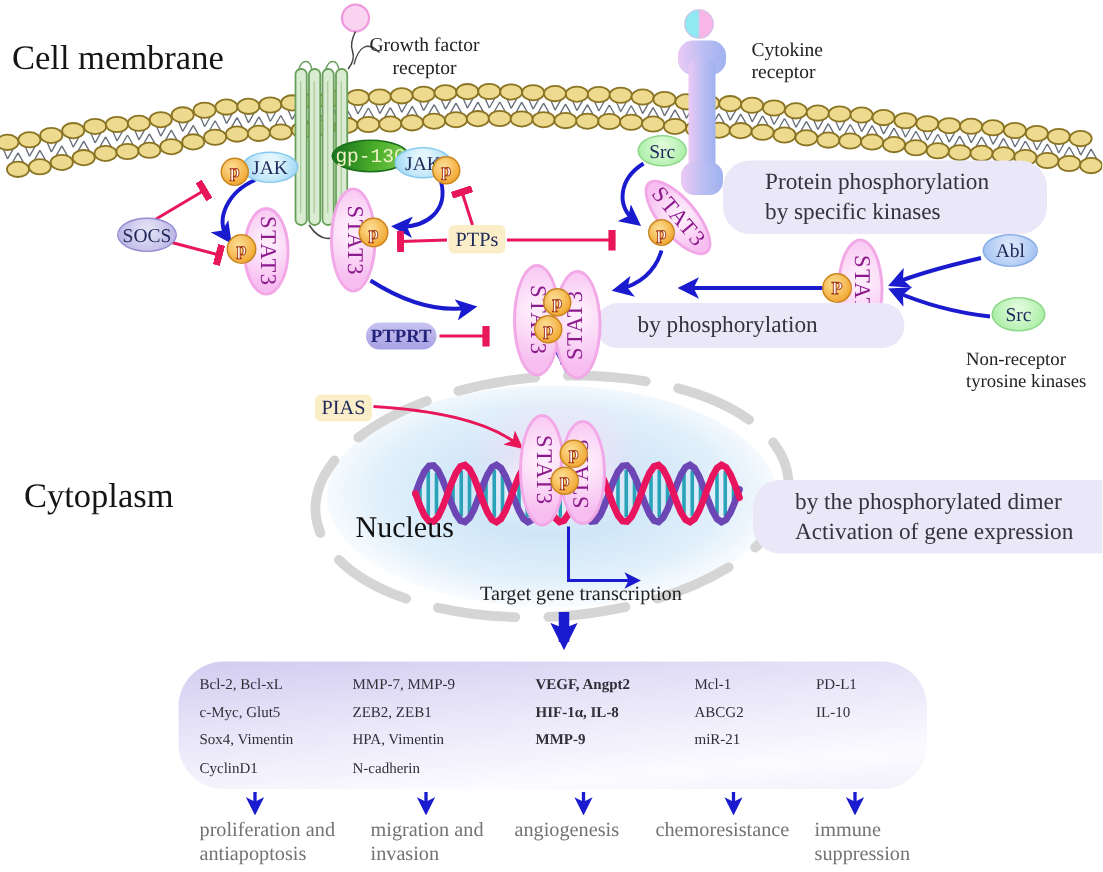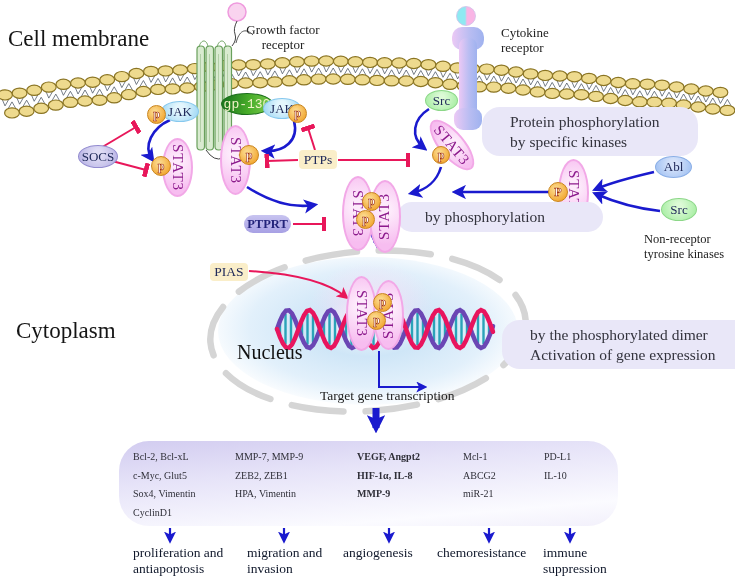--- a/index.html
+++ b/index.html
@@ -25,21 +25,21 @@
          background:radial-gradient(circle at 40% 35%, #fbd98c 10%, #f1a127 85%);
          border:1px solid #c9851d;color:#fff;font-size:12px;font-weight:bold;
          -webkit-text-stroke:0.6px #a03010;}
   .tanbox{background:#faeec9;border-radius:4px;display:flex;align-items:center;justify-content:center;
           font-size:13.5px;color:#202a5a;}
   .ptprt{background:linear-gradient(180deg,#c8c4f0,#a7a0e4);border-radius:9px;display:flex;align-items:center;
          justify-content:center;font-size:12.5px;font-weight:bold;color:#23237a;}
   .annot{background:#e9e7f8;border-radius:18px;padding:5px 28px;font-size:15.5px;line-height:19.5px;color:#33333d;}
   .gene-box{background:linear-gradient(175deg,#d2ccf0 0%,#e6e3f8 35%,#fbfbff 80%,#f2f0fb 100%);border-radius:30px;}
   .gene-col{font-size:10px;line-height:18.5px;color:#2f2f38;white-space:nowrap;}
-  .outcome{font-size:13.5px;line-height:15.5px;color:#0f172a;white-space:nowrap;}
+  .outcome{font-size:13.5px;line-height:15.5px;color:#737373;white-space:nowrap;}
   .arr-blue{stroke:var(--blue);stroke-width:2.6;fill:none;}
   .arr-thin{stroke:var(--blue);stroke-width:2;fill:none;}
   .arr-small{stroke:var(--blue);stroke-width:2.2;fill:none;}
   .arr-thick{stroke:var(--blue);stroke-width:7;fill:none;}
   .inh{stroke:var(--red);stroke-width:2;fill:none;}
   .mk-blue{fill:var(--blue);}
   .mk-red{fill:var(--red);}
 </style>
 </head>
 <body>
@@ -333,20 +333,21 @@
   <div class="abs gene-col" style="left:133px;top:448px;">
     <div>Bcl-2, Bcl-xL</div>
     <div>c-Myc, Glut5</div>
     <div>Sox4, Vimentin</div>
     <div>CyclinD1</div>
   </div>
   <div class="abs gene-col" style="left:235px;top:448px;">
     <div>MMP-7, MMP-9</div>
     <div>ZEB2, ZEB1</div>
     <div>HPA, Vimentin</div>
+    <div>N-cadherin</div>
   </div>
   <div class="abs gene-col" style="left:357px;top:448px;font-weight:bold;">
     <div>VEGF, Angpt2</div>
     <div>HIF-1α, IL-8</div>
     <div>MMP-9</div>
   </div>
   <div class="abs gene-col" style="left:463px;top:448px;">
     <div>Mcl-1</div>
     <div>ABCG2</div>
     <div>miR-21</div>

